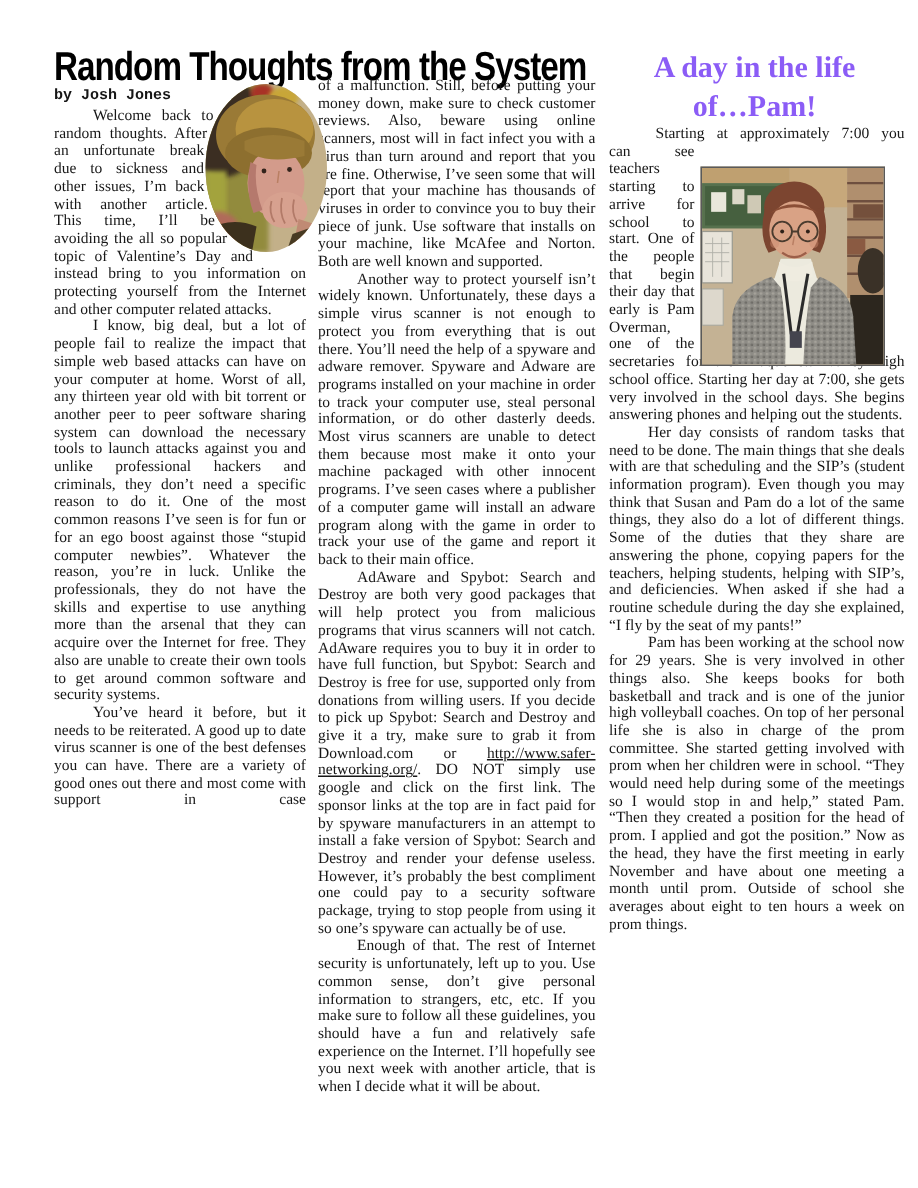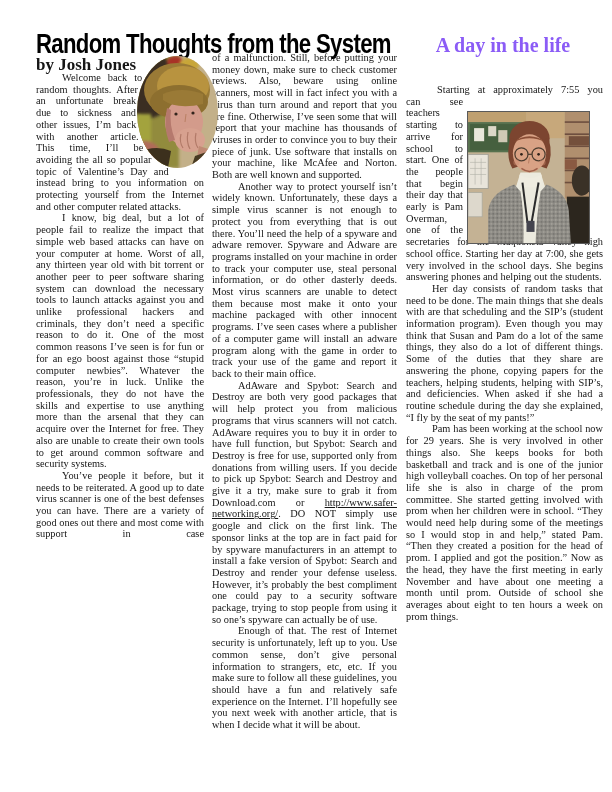--- a/index.html
+++ b/index.html
@@ -20,22 +20,23 @@
     letter-spacing:-0.8px;white-space:nowrap;color:#000;
     transform:scaleX(0.82);transform-origin:left top;
   }
   .headline-right{
     position:absolute;left:400px;top:32px;width:206px;
     font-family:"Liberation Serif", serif;
     font-weight:bold;font-size:20px;line-height:26px;
     text-align:center;color:#8b5cf6;
   }
   .byline{
-    font-weight:bold;font-size:17px;line-height:13px;
+    font-weight:bold;font-size:10px;line-height:13px;
     margin:0 0 1px 0;
+    font-family:Liberation Mono, monospace;
   }
   
   .col{position:absolute;font-size:10.35px;line-height:11.7px;text-align:justify;}
   .col1{left:36px;top:58px;width:168px;height:462px;}
   .col2{left:212px;top:52px;width:185px;height:712px;}
   .col3{left:406px;top:84px;width:197px;height:660px;}
   .para{margin:0;text-indent:26px;}
   .para.noindent{text-indent:0;}
   .para.forcejust{text-align-last:justify;}
   .lead{margin:0;text-indent:31px;text-align:justify;text-align-last:justify;}
@@ -63,21 +64,21 @@
 
 <div class="page">
 
   <section>
     <div class="headline-left">Random Thoughts from the System</div>
 
     <div class="col col1">
       <p class="byline">by Josh Jones</p>
       <p class="para"><span class="wrap-spacer oval"></span><span>Welcome back to random thoughts.  After an unfortunate break due to sickness and other issues, I’m back with another article.  This time, I’ll be avoiding the all so popular topic of Valentine’s Day and instead bring to you information on protecting yourself from the Internet and other computer related attacks.</span></p>
       <p class="para">I know, big deal, but a lot of people fail to realize the impact that simple web based attacks can have on your computer at home.  Worst of all, any thirteen year old with bit torrent or another peer to peer software sharing system can download the necessary tools to launch attacks against you and unlike professional hackers and criminals, they don’t need a specific reason to do it.  One of the most common reasons I’ve seen is for fun or for an ego boost against those “stupid computer newbies”.  Whatever the reason, you’re in luck.  Unlike the professionals, they do not have the skills and expertise to use anything more than the arsenal that they can acquire over the Internet for free.  They also are unable to create their own tools to get around common software and security systems.</p>
-      <p class="para forcejust">You’ve people it before, but it needs to be reiterated.  A good up to date virus scanner is one of the best defenses you can have.  There are a variety of good ones out there and most come with support in case</p>
+      <p class="para forcejust">You’ve heard it before, but it needs to be reiterated.  A good up to date virus scanner is one of the best defenses you can have.  There are a variety of good ones out there and most come with support in case</p>
     </div>
 
     <div class="col col2">
       <p class="para noindent">of a malfunction.  Still, before putting your money down, make sure to check customer reviews.  Also, beware using online scanners, most will in fact infect you with a virus than turn around and report that you are fine.  Otherwise, I’ve seen some that will report that your machine has thousands of viruses in order to convince you to buy their piece of junk.  Use software that installs on your machine, like McAfee and Norton.  Both are well known and supported.</p>
       <p class="para">Another way to protect yourself isn’t widely known.  Unfortunately, these days a simple virus scanner is not enough to protect you from everything that is out there.  You’ll need the help of a spyware and adware remover.  Spyware and Adware are programs installed on your machine in order to track your computer use, steal personal information, or do other dasterly deeds.  Most virus scanners are unable to detect them because most make it onto your machine packaged with other innocent programs.  I’ve seen cases where a publisher of a computer game will install an adware program along with the game in order to track your use of the game and report it back to their main office.</p>
       <p class="para"><span>AdAware and Spybot: Search and Destroy are both very good packages that will help protect you from malicious programs that virus scanners will not catch. AdAware requires you to buy it in order to have full function, but Spybot: Search and Destroy is free for use, supported only from donations from willing users.  If you decide to pick up Spybot: Search and Destroy and give it a try, make sure to grab it from Download.com or </span><a class="link">http://www.safer-networking.org/</a><span>.  DO NOT simply use google and click on the first link.  The sponsor links at the top are in fact paid for by spyware manufacturers in an attempt to install a fake version of Spybot: Search and Destroy and render your defense useless.  However, it’s probably the best compliment one could pay to a security software package, trying to stop people from using it so one’s spyware can actually be of use.</span></p>
       <p class="para">Enough of that.  The rest of Internet security is unfortunately, left up to you.  Use common sense, don’t give personal information to strangers, etc, etc.  If you make sure to follow all these guidelines, you should have a fun and relatively safe experience on the Internet.  I’ll hopefully see you next week with another article, that is when I decide what it will be about.</p>
     </div>
 
     <div class="photo-josh">
@@ -117,24 +118,25 @@
           <path d="M0,112 L0,97 Q18,88 34,95 L31,112 Z" fill="#3c301d"></path>
           <path d="M58,100 L81,92 L81,112 L54,112 Z" fill="#473a22"></path>
         </g>
       </svg>
     </div>
   </section>
 
   <section>
     <div class="headline-right">
       <div>A day in the life</div>
+      <div>of…Pam!</div>
     </div>
 
     <div class="col col3">
-      <p class="lead">Starting at approximately 7:55 you</p>
+      <p class="lead">Starting at approximately 7:00 you</p>
       <p class="para noindent"><span class="wrap-spacer pam"></span><span>can see teachers starting to arrive for school to start. One of the people that begin their day that early is Pam Overman, one of the secretaries for the Maquoketa Valley high school office. Starting her day at 7:00, she gets very involved in the school days. She begins answering phones and helping out the students.</span></p>
       <p class="para">Her day consists of random tasks that need to be done. The main things that she deals with are that scheduling and the SIP’s (student information program). Even though you may think that Susan and Pam do a lot of the same things, they also do a lot of different things. Some of the duties that they share are answering the phone, copying papers for the teachers, helping students, helping with SIP’s, and deficiencies. When asked if she had a routine schedule during the day she explained, “I fly by the seat of my pants!”</p>
       <p class="para">Pam has been working at the school now for 29 years. She is very involved in other things also. She keeps books for both basketball and track and is one of the junior high volleyball coaches. On top of her personal life she is also in charge of the prom committee. She started getting involved with prom when her children were in school. “They would need help during some of the meetings so I would stop in and help,” stated Pam. “Then they created a position for the head of prom. I applied and got the position.” Now as the head, they have the first meeting in early November and have about one meeting a month until prom. Outside of school she averages about eight to ten hours a week on prom things.</p>
     </div>
 
     <div class="photo-pam">
       <svg width="121" height="131" viewBox="0 0 120 130">
         <defs>
           <pattern id="marl" width="4" height="4" patternUnits="userSpaceOnUse">
             <rect width="4" height="4" fill="#8e8c86"></rect>

